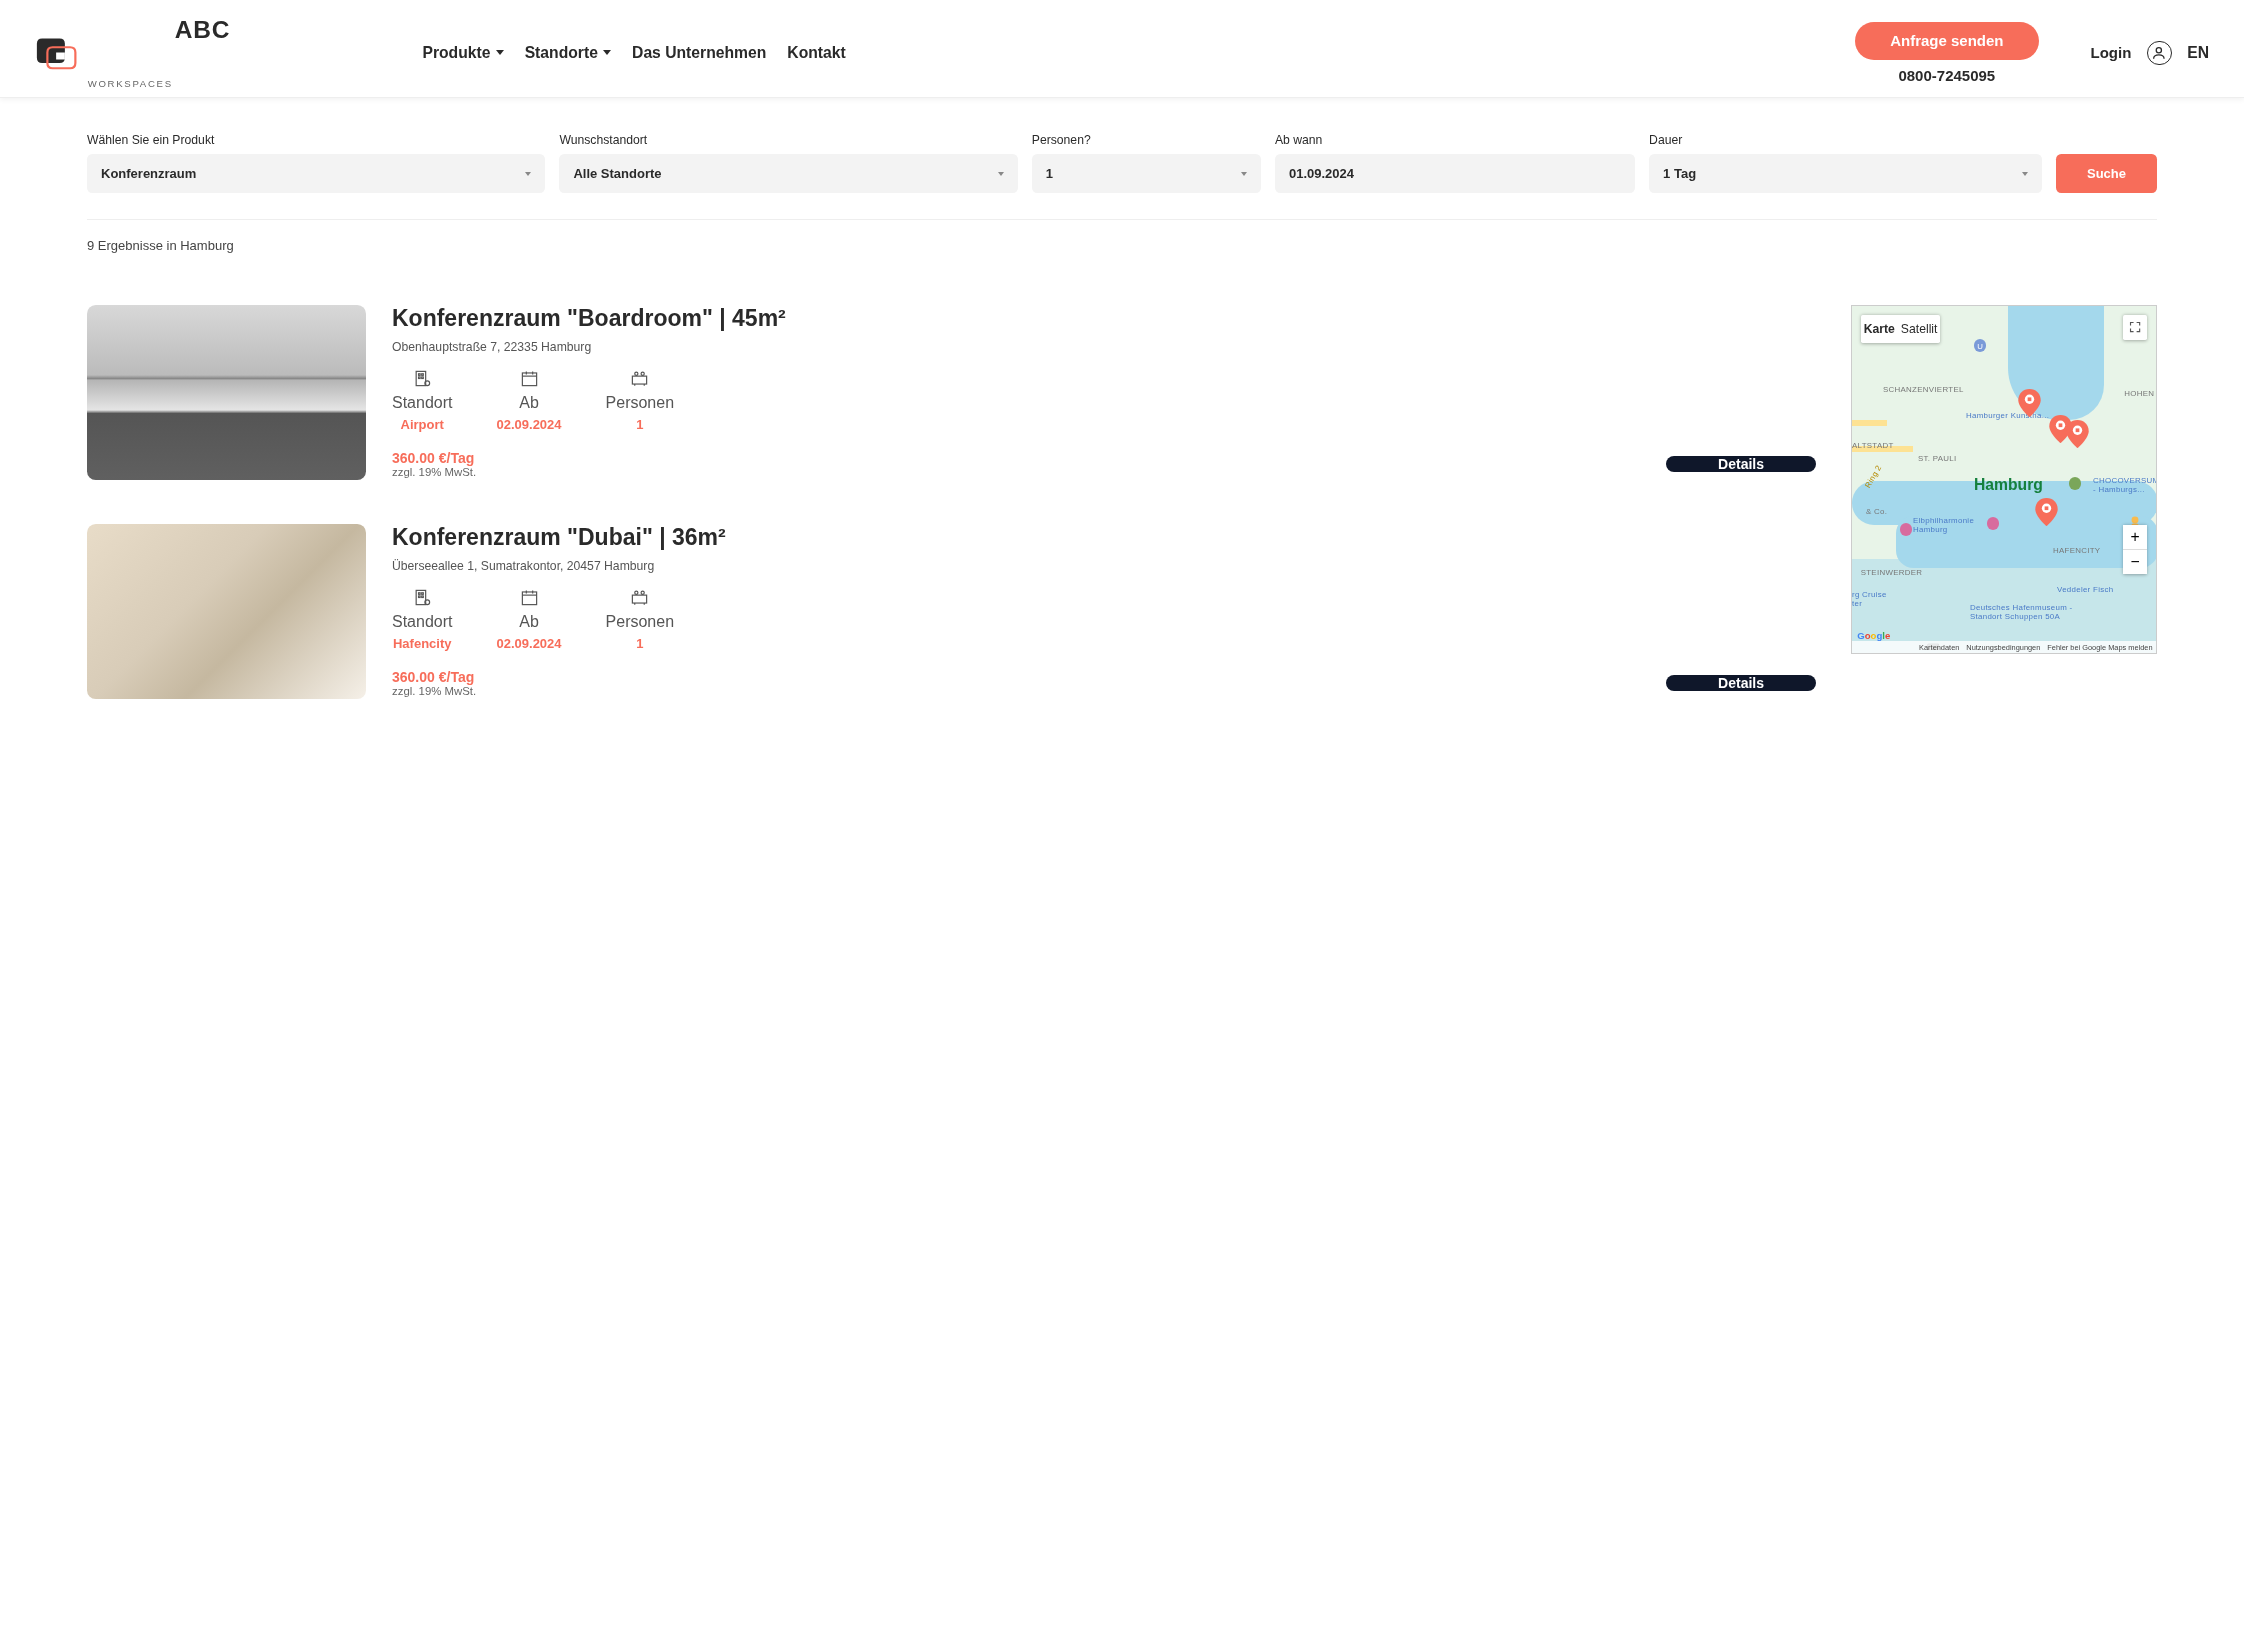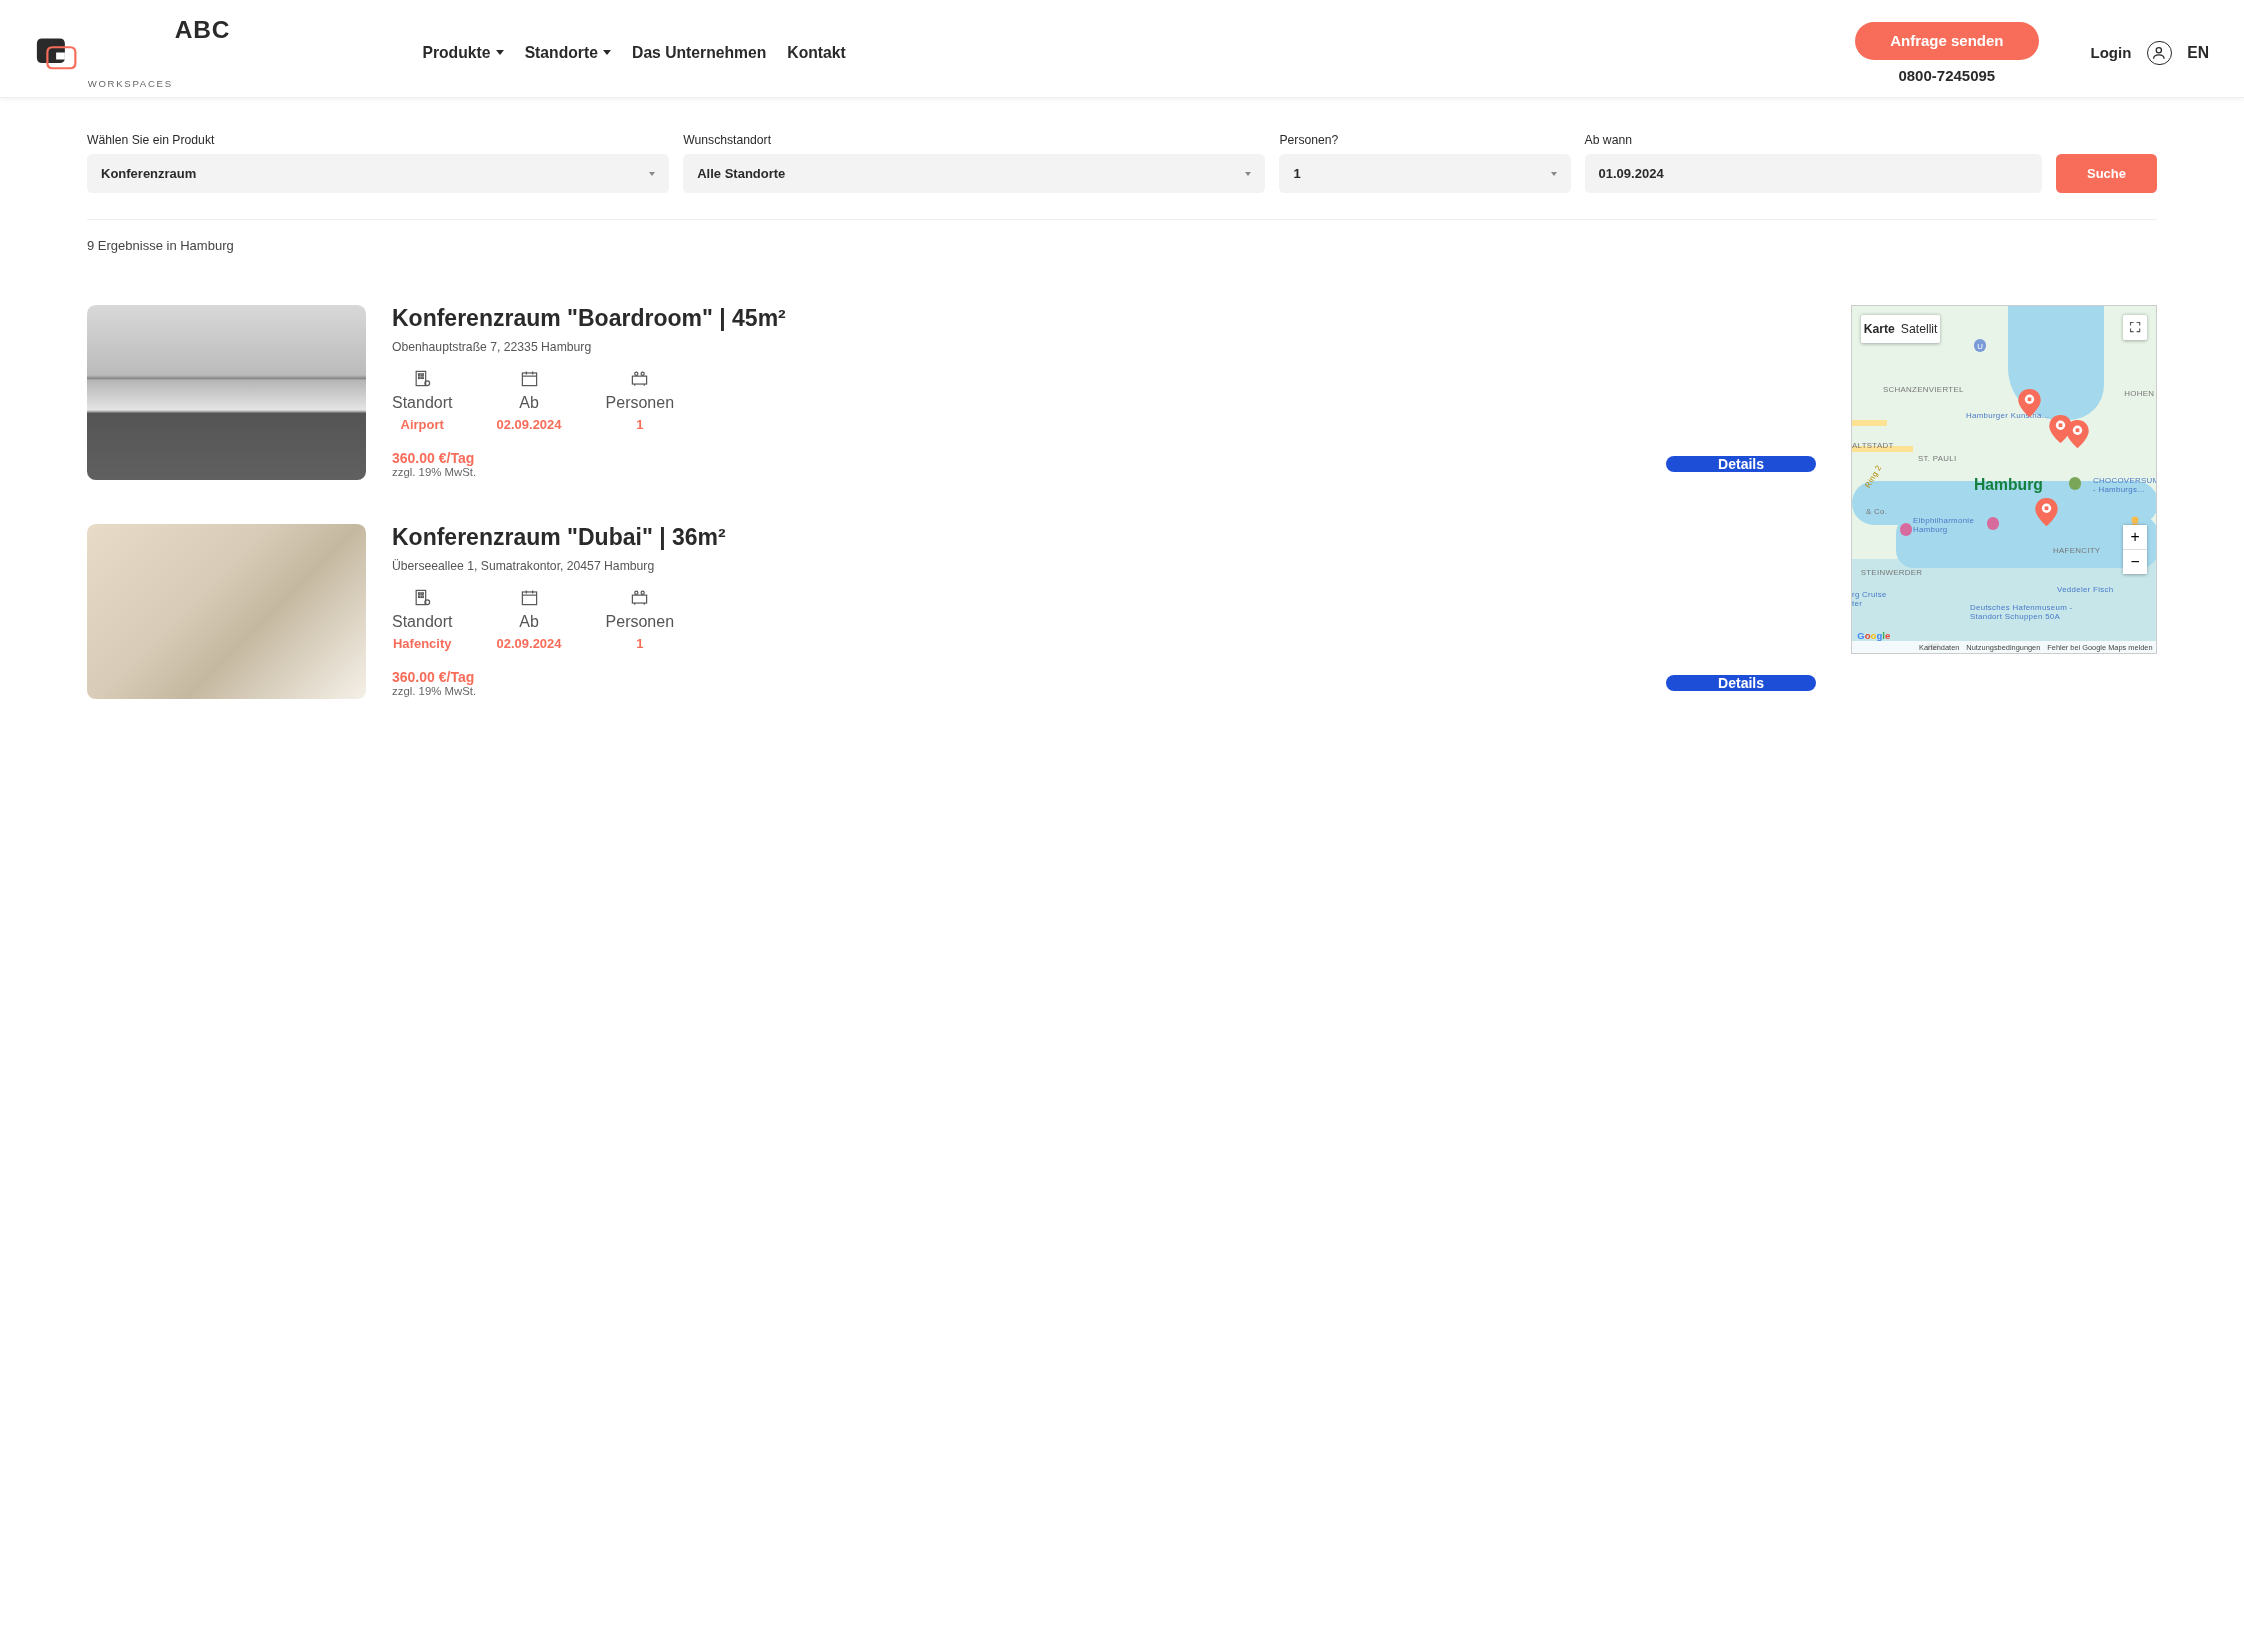--- a/index.html
+++ b/index.html
@@ -48,21 +48,21 @@
 .listing-addr { font-size: 12.2px; color: #555; margin-bottom: 14px; }
 .listing-meta { display: flex; gap: 44px; margin-bottom: 17.5px; }
 .meta-item { display: flex; flex-direction: column; align-items: center; gap: 5.2px; }
 .meta-icon { width: 21px; height: 21px; display: flex; align-items: center; justify-content: center; color: #555; }
 .meta-label { font-size: 16px; color: #555; }
 .meta-value { font-size: 13px; font-weight: 700; color: #f76d5a; }
 .listing-footer { display: flex; justify-content: space-between; align-items: center; }
 .price-block { }
 .price { font-size: 14px; font-weight: 800; color: #f76d5a; }
 .price-tax { font-size: 11.4px; color: #666; }
-.details-btn { background: #1d4ed8; color: #fff; font-weight: 700; padding: 0 52px; border-radius: 23px; border: none; cursor: pointer; font-size: 14px; }
+.details-btn { background: #0f172a; color: #fff; font-weight: 700; padding: 0 52px; border-radius: 23px; border: none; cursor: pointer; font-size: 14px; }
 
 
 .map-panel { width: 306px; height: 349px; border: 0.9px solid #ccc; position: relative; background: #e8f4e8; flex-shrink: 0; overflow: hidden; }
 .map-controls-tl { position: absolute; top: 8.7px; left: 8.7px; display: flex; background: #fff; border-radius: 1.7px; box-shadow: 0 0.9px 3.5px rgba(0,0,0,0.3); }
 .map-tab { padding: 7px 3px; font-size: 12.2px; cursor: pointer; }
 .map-tab.active { font-weight: 700; }
 .map-fullscreen { position: absolute; top: 8.7px; right: 8.7px; width: 24.5px; height: 24.5px; background: #fff; border-radius: 1.7px; box-shadow: 0 0.9px 3.5px rgba(0,0,0,0.3); cursor: pointer; display:flex; align-items:center; justify-content:center; }
 .map-zoom { position: absolute; bottom: 79px; right: 8.7px; display: flex; flex-direction: column; background: #fff; border-radius: 1.7px; box-shadow: 0 0.9px 3.5px rgba(0,0,0,0.3); }
 .map-zoom button { border: none; background: #fff; width: 24.5px; height: 24.5px; font-size: 15.7px; cursor: pointer; border-bottom: 0.9px solid #ddd; }
 .map-pegman { position: absolute; bottom: 114px; right: 7.9px; width: 26px; height: 26px; cursor: pointer; }
@@ -157,20 +157,27 @@
         <span>1</span>
         <span class="caret2"></span>
       </div>
     </div>
     <div class="search-field" style="flex:1.1">
       <label>Ab wann</label>
       <div class="date-box">
         <span>01.09.2024</span>
       </div>
     </div>
+    <div class="search-field" style="flex:1.2">
+      <label>Dauer</label>
+      <div class="select-box">
+        <span>1 Tag</span>
+        <span class="caret2"></span>
+      </div>
+    </div>
     <button class="search-btn">Suche</button>
   </div>
   <div class="divider"></div>
   <div class="results-count">9 Ergebnisse in Hamburg</div>
 </div>
 
 <div class="main">
   <div class="listings">
 
     <div class="listing">

